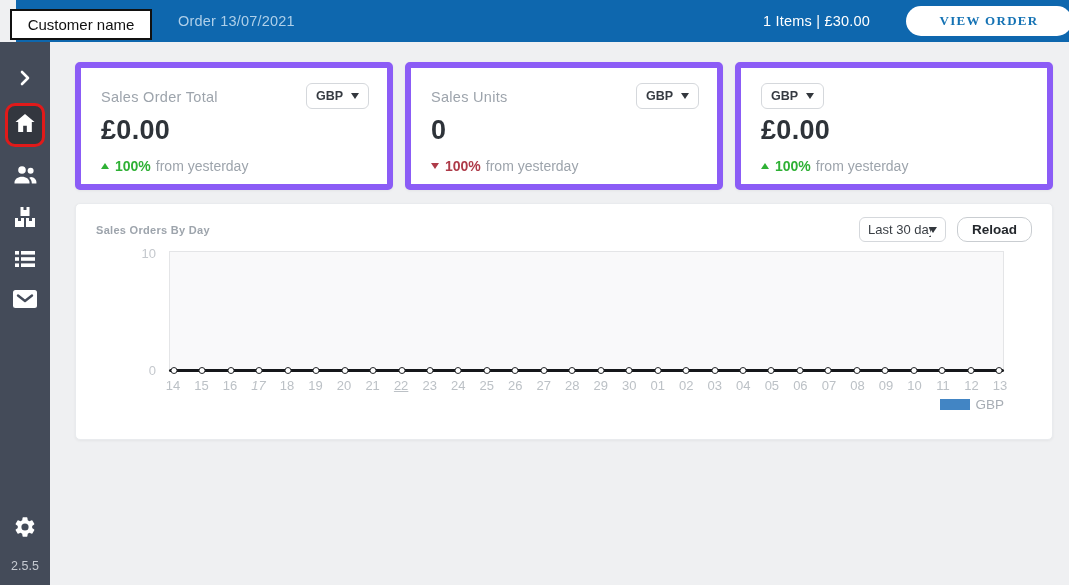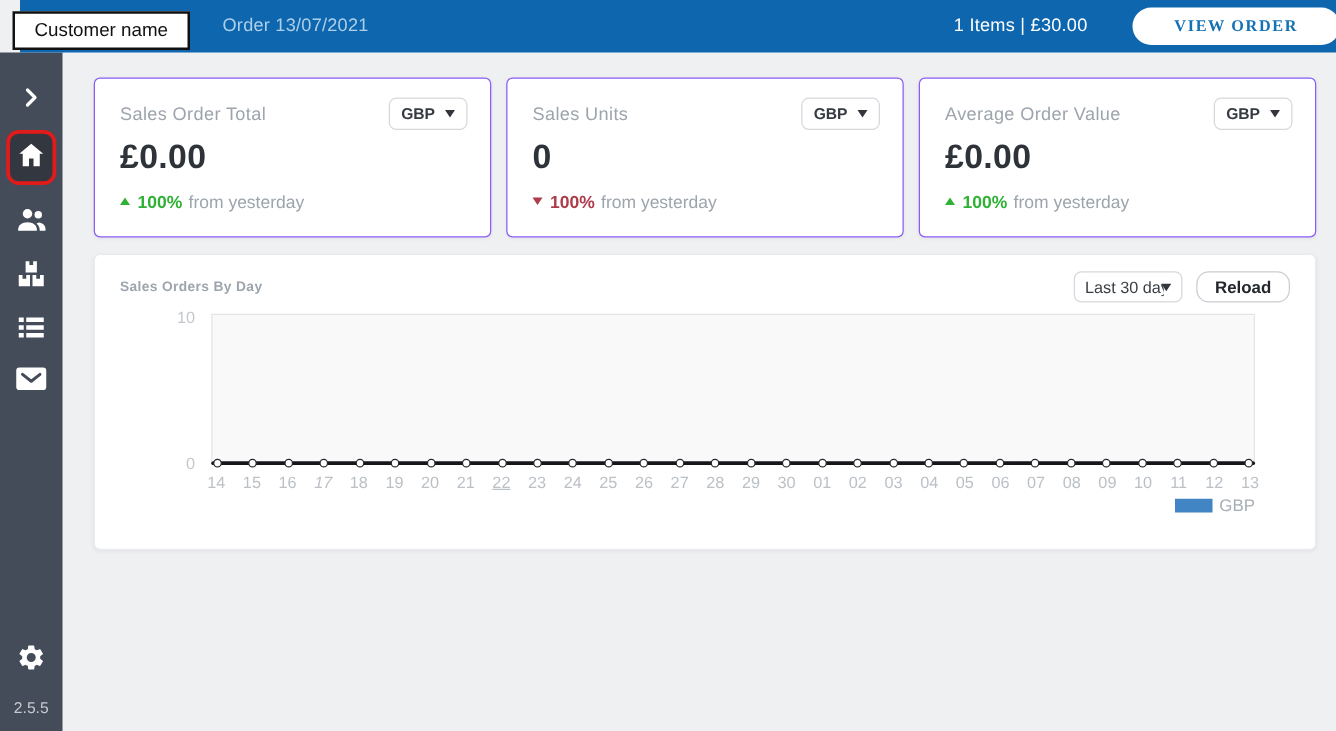--- a/index.html
+++ b/index.html
@@ -55,21 +55,21 @@
   .side-ico { margin-top:16px; cursor:pointer; }
   .side-spacer { flex:1; }
   .gear-wrap { margin-bottom:16px; cursor:pointer; }
   .version { color:#c6cad1; font-size:12.5px; margin-bottom:12px; }
 
   
   .main { position:absolute; left:50px; top:42px; width:1019px; height:543px; padding:20px 16px 0 25px; }
 
   .cards-row { display:flex; gap:12px; }
   .card {
-    flex:1; height:128px; background:#ffffff; border:1px solid #8b5cf6; border-radius:5px;
+    flex:1; height:128px; background:#ffffff; border:6px solid #8b5cf6; border-radius:5px;
     box-shadow:0 1px 3px rgba(0,0,0,.05); padding:15px 18px 0 20px;
   }
   .card-top { display:flex; justify-content:space-between; align-items:flex-start; }
   .card-title { font-size:14.5px; color:#9da4ac; letter-spacing:.3px; padding-top:6px; }
   .gbp-btn {
     display:flex; align-items:center; gap:8px; background:#ffffff;
     border:1px solid #d5d8dc; border-radius:6px; padding:5px 9px; cursor:pointer;
     font-family:"Liberation Sans",sans-serif; font-size:12.5px; font-weight:600; color:#363b42;
   }
   .caret-down {
@@ -239,21 +239,20 @@
       <div class="card-value">0</div>
       <div class="card-delta">
         <span class="tri-down"></span>
         <span class="pct down">100%</span>
         <span class="delta-suffix">from yesterday</span>
       </div>
     </div>
 
     <div class="card">
       <div class="card-top">
-        <span class="card-title">Average Order Value</span>
         <button class="gbp-btn">
           <span>GBP</span>
           <span class="caret-down"></span>
         </button>
       </div>
       <div class="card-value">£0.00</div>
       <div class="card-delta">
         <span class="tri-up"></span>
         <span class="pct up">100%</span>
         <span class="delta-suffix">from yesterday</span>

